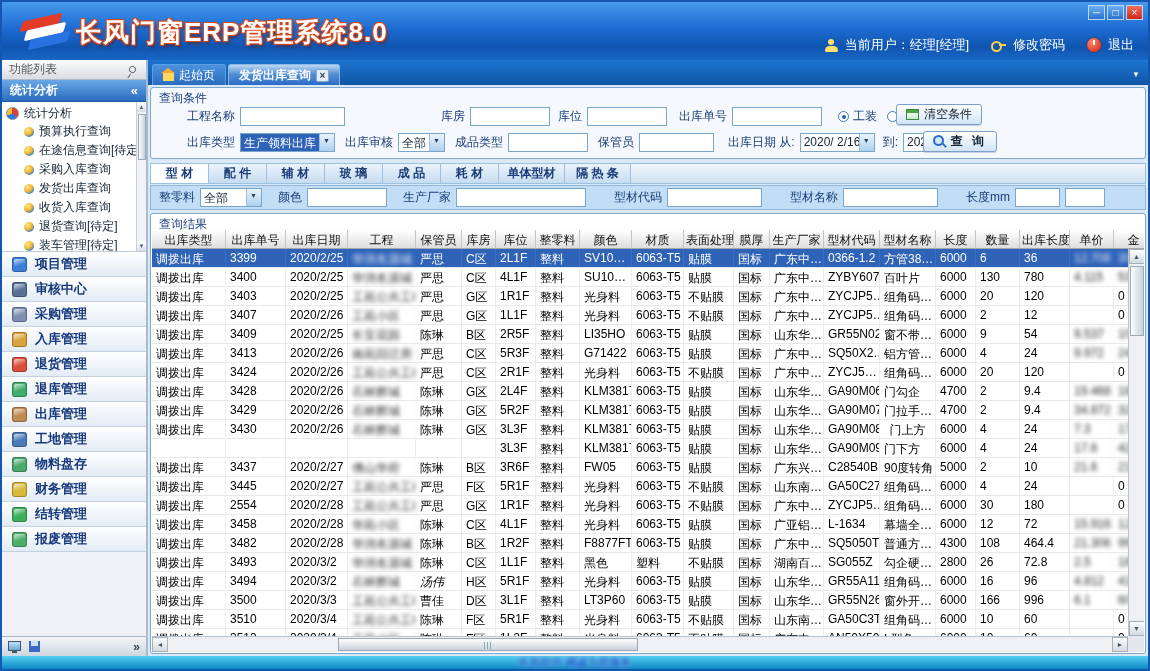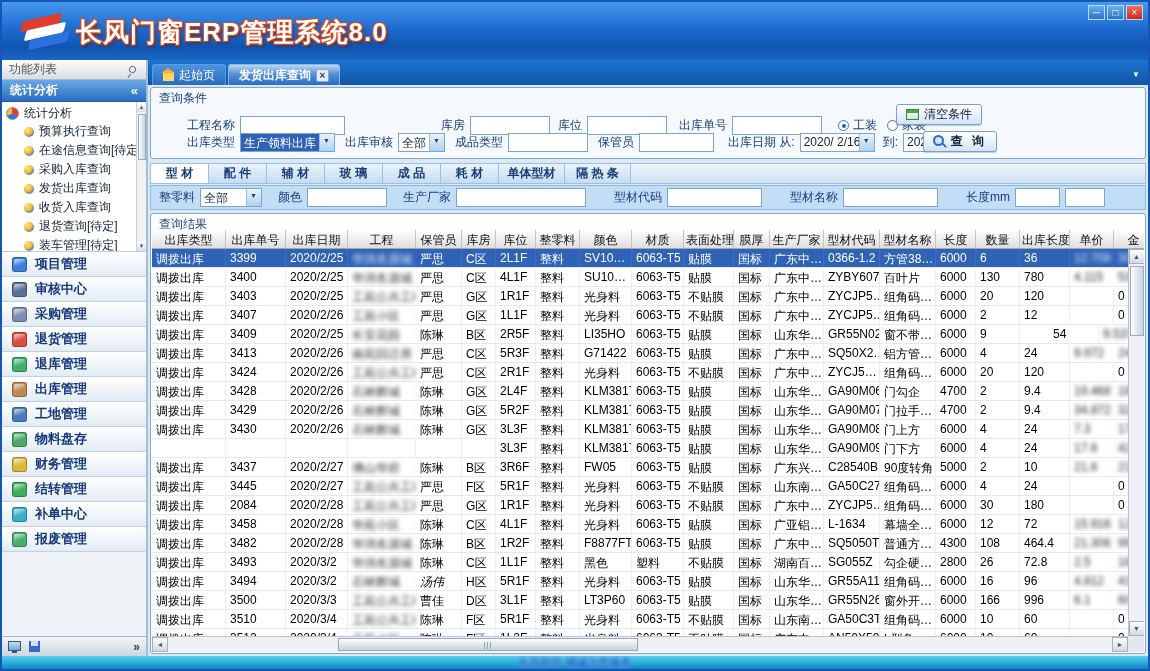--- a/index.html
+++ b/index.html
@@ -82,21 +82,21 @@
 
   .content{flex:1;position:relative;background:#dbe9f6;overflow:hidden}
 
   
   .group{position:absolute;border:1px solid #7fa8cc;border-radius:3px;background:#f5f9fd}
   .gtitle{position:absolute;top:2px;left:8px;color:#1c4080}
   .group.q{left:2px;right:2px;top:2px;height:72px}
   .group.r{left:2px;right:2px;top:128px;bottom:2px;background:#fff}
 
   .qrow{position:absolute;left:8px;right:260px;display:flex;align-items:center}
-  .qrow.r1{top:28px}
+  .qrow.r1{top:19px}
   .qrow.r2{top:45px}
   .lbl{color:#1a3c78;white-space:nowrap}
   .ml28{margin-left:28px}.ml10{margin-left:10px}.ml12{margin-left:12px}.ml14{margin-left:14px}.ml16{margin-left:16px}.ml8{margin-left:8px}.ml96{margin-left:96px}
   .txt{height:19px;border:1px solid #7aa6cc;background:#fff;font-family:inherit;font-size:12px;padding:0 3px;margin-left:5px}
   .w105{width:105px}.w90{width:90px}.w80{width:80px}.w75{width:75px}.w62{width:62px}.w100{width:100px}.w130{width:130px}.w95{width:95px}.w45{width:45px}.w40{width:40px}
   .combo{display:flex;border:1px solid #7aa6cc;background:#fff;height:19px;margin-left:5px}
   .combo .val{flex:1;padding:1px 3px;white-space:nowrap;overflow:hidden;color:#123}
   .combo.sel .val{background:#2e63b8;color:#fff}
   .cbtn{width:15px;flex:none;background:linear-gradient(#eaf3fc,#aed0ee);border-left:1px solid #9cc0e0;position:relative}
   .cbtn::before{content:"▼";position:absolute;left:3px;top:3px;font-size:7px;color:#246}
@@ -165,20 +165,30 @@
         <i class="l1"></i>
         <i class="l2"></i>
         <i class="l3"></i>
       </div>
     <div class="app-title">长风门窗ERP管理系统8.0</div>
     <div class="win-controls">
       <div class="winbtn">─</div>
       <div class="winbtn">□</div>
       <div class="winbtn close">×</div>
     </div>
+    <div class="user-area">
+      <span class="icon-person"></span>
+      <span>当前用户：经理[经理]</span>
+      <span class="gap"></span>
+      <span class="icon-key"></span>
+      <span class="linklike">修改密码</span>
+      <span class="gap"></span>
+      <span class="icon-power"></span>
+      <span class="linklike">退出</span>
+    </div>
   </div>
 
   <div id="body-row">
     <div id="sidebar">
       <div class="sb-header">
         <span>功能列表</span>
         <span class="pin"></span>
       </div>
       <div class="sb-section">
         <span>统计分析</span>
@@ -232,20 +242,24 @@
           </div>
           <div class="module-item">
             <span class="mod-icon" style="background: rgb(90, 111, 148);"></span>
             <span>审核中心</span>
           </div>
           <div class="module-item">
             <span class="mod-icon" style="background: rgb(125, 141, 176);"></span>
             <span>采购管理</span>
           </div>
           <div class="module-item">
+            <span class="mod-icon" style="background: rgb(217, 162, 58);"></span>
+            <span>入库管理</span>
+          </div>
+          <div class="module-item">
             <span class="mod-icon" style="background: rgb(217, 79, 61);"></span>
             <span>退货管理</span>
           </div>
           <div class="module-item">
             <span class="mod-icon" style="background: rgb(63, 174, 106);"></span>
             <span>退库管理</span>
           </div>
           <div class="module-item">
             <span class="mod-icon" style="background: rgb(192, 138, 80);"></span>
             <span>出库管理</span>
@@ -258,24 +272,20 @@
             <span class="mod-icon" style="background: rgb(74, 168, 106);"></span>
             <span>物料盘存</span>
           </div>
           <div class="module-item">
             <span class="mod-icon" style="background: rgb(217, 185, 58);"></span>
             <span>财务管理</span>
           </div>
           <div class="module-item">
             <span class="mod-icon" style="background: rgb(63, 174, 90);"></span>
             <span>结转管理</span>
-          </div>
-          <div class="module-item">
-            <span class="mod-icon" style="background: rgb(56, 176, 200);"></span>
-            <span>补单中心</span>
           </div>
           <div class="module-item">
             <span class="mod-icon" style="background: rgb(74, 174, 106);"></span>
             <span>报废管理</span>
           </div>
         </div>
       <div class="sb-bottom">
         <span class="ic-monitor"></span>
         <span class="ic-disk"></span>
         <span class="chev">»</span>
@@ -508,21 +518,21 @@
                   <div class="g-cell" style="width: 44px;">整料</div>
                   <div class="g-cell" style="width: 52px;">LI35HO</div>
                   <div class="g-cell" style="width: 52px;">6063-T5</div>
                   <div class="g-cell" style="width: 50px;">贴膜</div>
                   <div class="g-cell" style="width: 36px;">国标</div>
                   <div class="g-cell" style="width: 54px;">山东华…</div>
                   <div class="g-cell" style="width: 56px;">GR55N02</div>
                   <div class="g-cell" style="width: 56px;">窗不带…</div>
                   <div class="g-cell" style="width: 40px;">6000</div>
                   <div class="g-cell" style="width: 44px;">9</div>
-                  <div class="g-cell" style="width: 50px; margin-left: 29px;">54</div>
+                  <div class="g-cell" style="width: 50px;">54</div>
                   <div class="g-cell cens" style="width: 44px;">9.537</div>
                   <div class="g-cell cens" style="width: 40px;">106.2</div>
                 </div>
                 <div class="g-row">
                   <div class="g-cell" style="width: 74px;">调拨出库</div>
                   <div class="g-cell" style="width: 60px;">3413</div>
                   <div class="g-cell" style="width: 62px;">2020/2/26</div>
                   <div class="g-cell cens" style="width: 68px;">南苑回迁房</div>
                   <div class="g-cell" style="width: 46px;">严思</div>
                   <div class="g-cell" style="width: 34px;">C区</div>
@@ -615,21 +625,21 @@
                   <div class="g-cell" style="width: 46px;">陈琳</div>
                   <div class="g-cell" style="width: 34px;">G区</div>
                   <div class="g-cell" style="width: 40px;">3L3F</div>
                   <div class="g-cell" style="width: 44px;">整料</div>
                   <div class="g-cell" style="width: 52px;">KLM3817</div>
                   <div class="g-cell" style="width: 52px;">6063-T5</div>
                   <div class="g-cell" style="width: 50px;">贴膜</div>
                   <div class="g-cell" style="width: 36px;">国标</div>
                   <div class="g-cell" style="width: 54px;">山东华…</div>
                   <div class="g-cell" style="width: 56px;">GA90M08…</div>
-                  <div class="g-cell" style="width: 56px;">门上方</div>
+                  <div class="g-cell" style="width: 56px; text-align: center;">门上方</div>
                   <div class="g-cell" style="width: 40px;">6000</div>
                   <div class="g-cell" style="width: 44px;">4</div>
                   <div class="g-cell" style="width: 50px;">24</div>
                   <div class="g-cell cens" style="width: 44px;">7.3</div>
                   <div class="g-cell cens" style="width: 40px;">175.2</div>
                 </div>
                 <div class="g-row">
                   <div class="g-cell" style="width: 74px;"></div>
                   <div class="g-cell" style="width: 60px;"></div>
                   <div class="g-cell" style="width: 62px;"></div>
@@ -690,21 +700,21 @@
                   <div class="g-cell" style="width: 56px;">GA50C27</div>
                   <div class="g-cell" style="width: 56px;">组角码…</div>
                   <div class="g-cell" style="width: 40px;">6000</div>
                   <div class="g-cell" style="width: 44px;">4</div>
                   <div class="g-cell" style="width: 50px;">24</div>
                   <div class="g-cell" style="width: 44px;"></div>
                   <div class="g-cell" style="width: 40px;">0</div>
                 </div>
                 <div class="g-row">
                   <div class="g-cell" style="width: 74px;">调拨出库</div>
-                  <div class="g-cell" style="width: 60px;">2084</div>
+                  <div class="g-cell" style="width: 60px;">2554</div>
                   <div class="g-cell" style="width: 62px;">2020/2/28</div>
                   <div class="g-cell cens" style="width: 68px;">工苑公共工程</div>
                   <div class="g-cell" style="width: 46px;">严思</div>
                   <div class="g-cell" style="width: 34px;">G区</div>
                   <div class="g-cell" style="width: 40px;">1R1F</div>
                   <div class="g-cell" style="width: 44px;">整料</div>
                   <div class="g-cell" style="width: 52px;">光身料</div>
                   <div class="g-cell" style="width: 52px;">6063-T5</div>
                   <div class="g-cell" style="width: 50px;">不贴膜</div>
                   <div class="g-cell" style="width: 36px;">国标</div>

